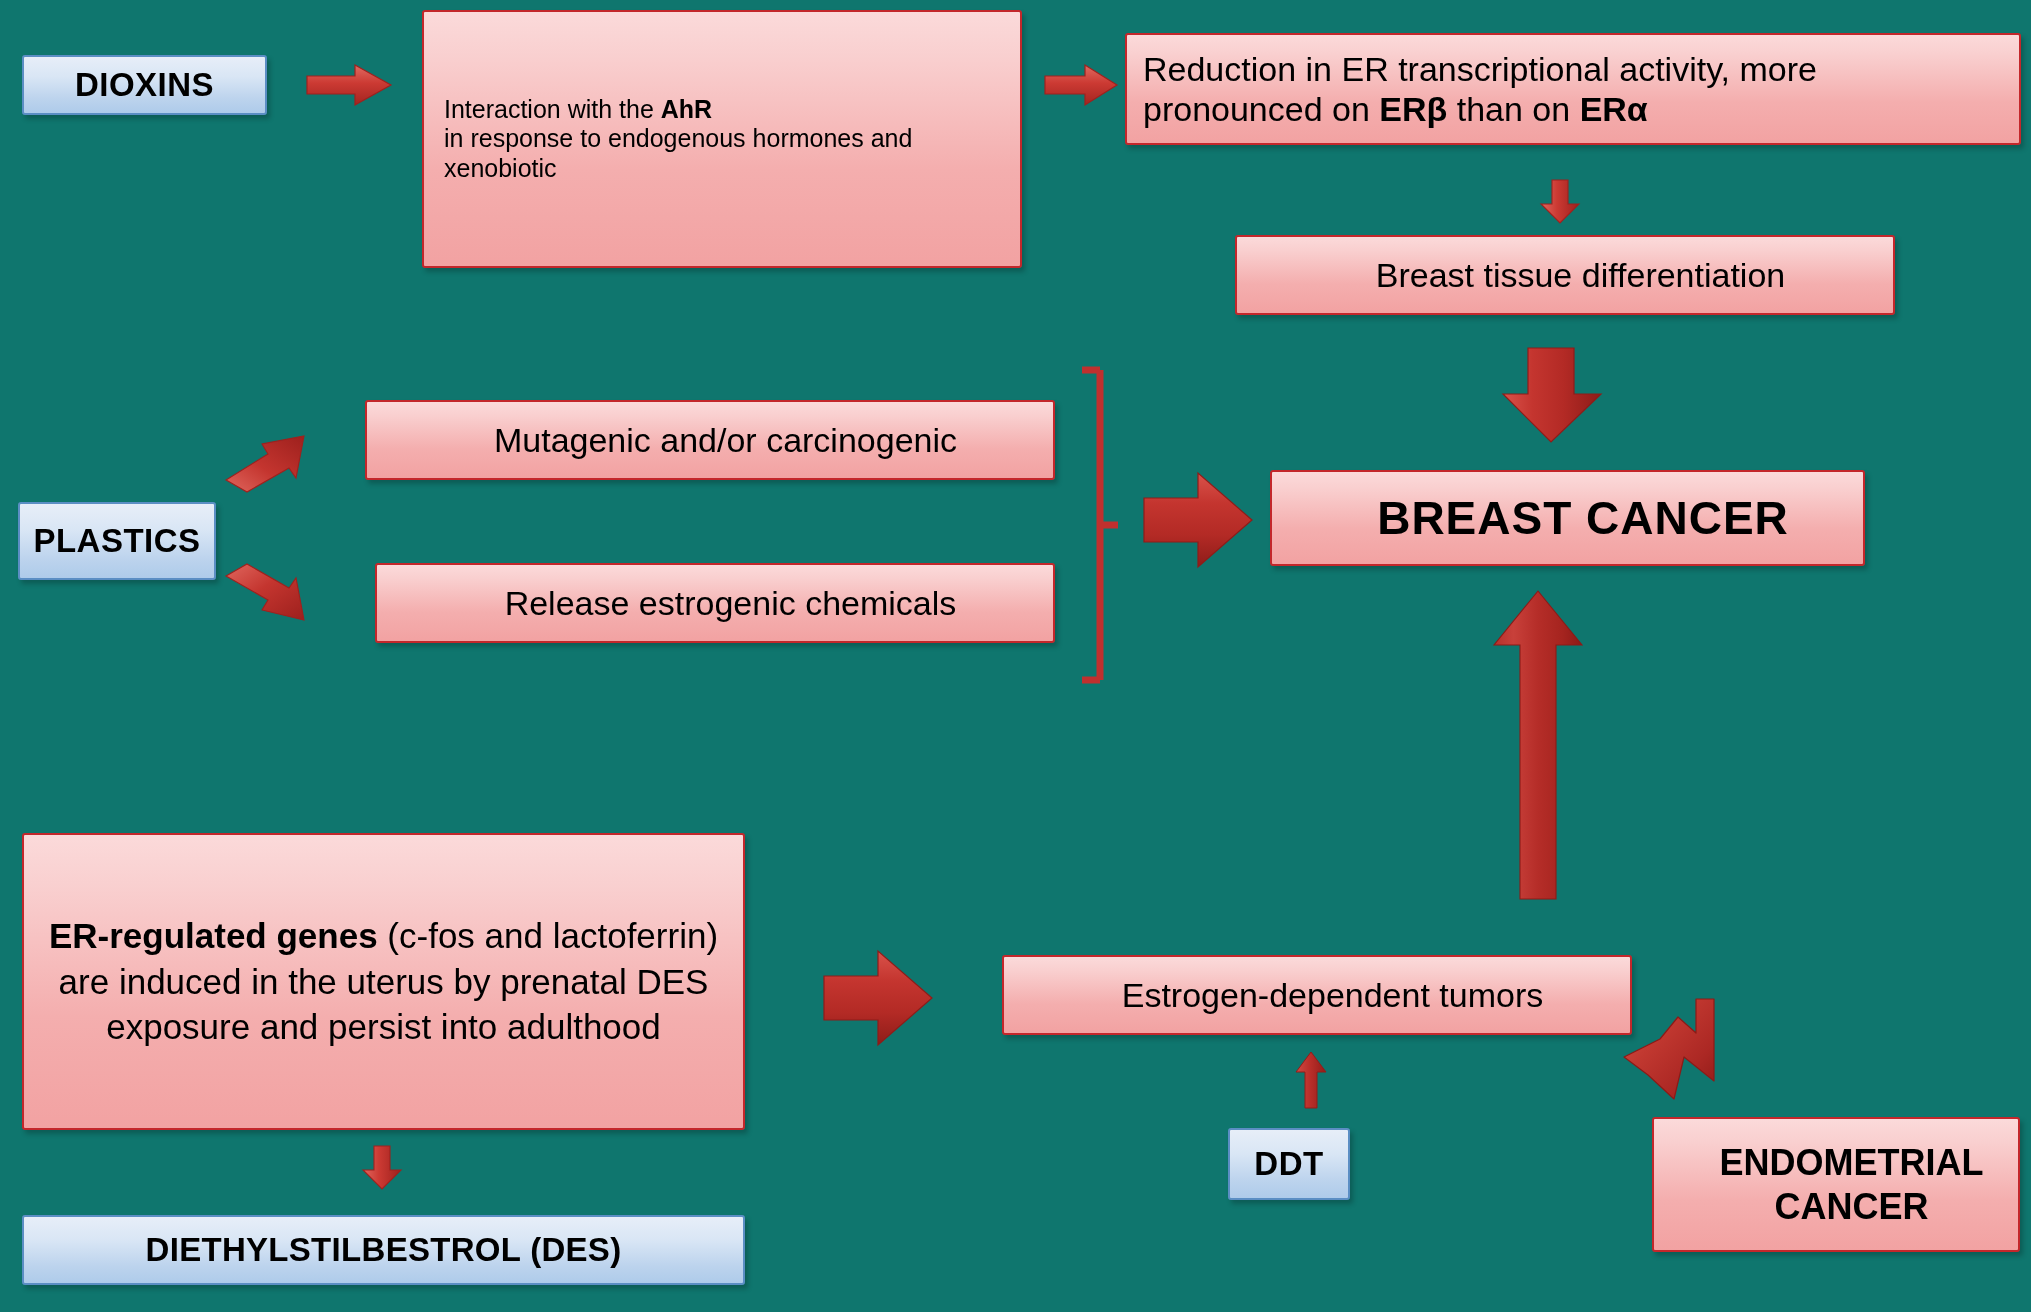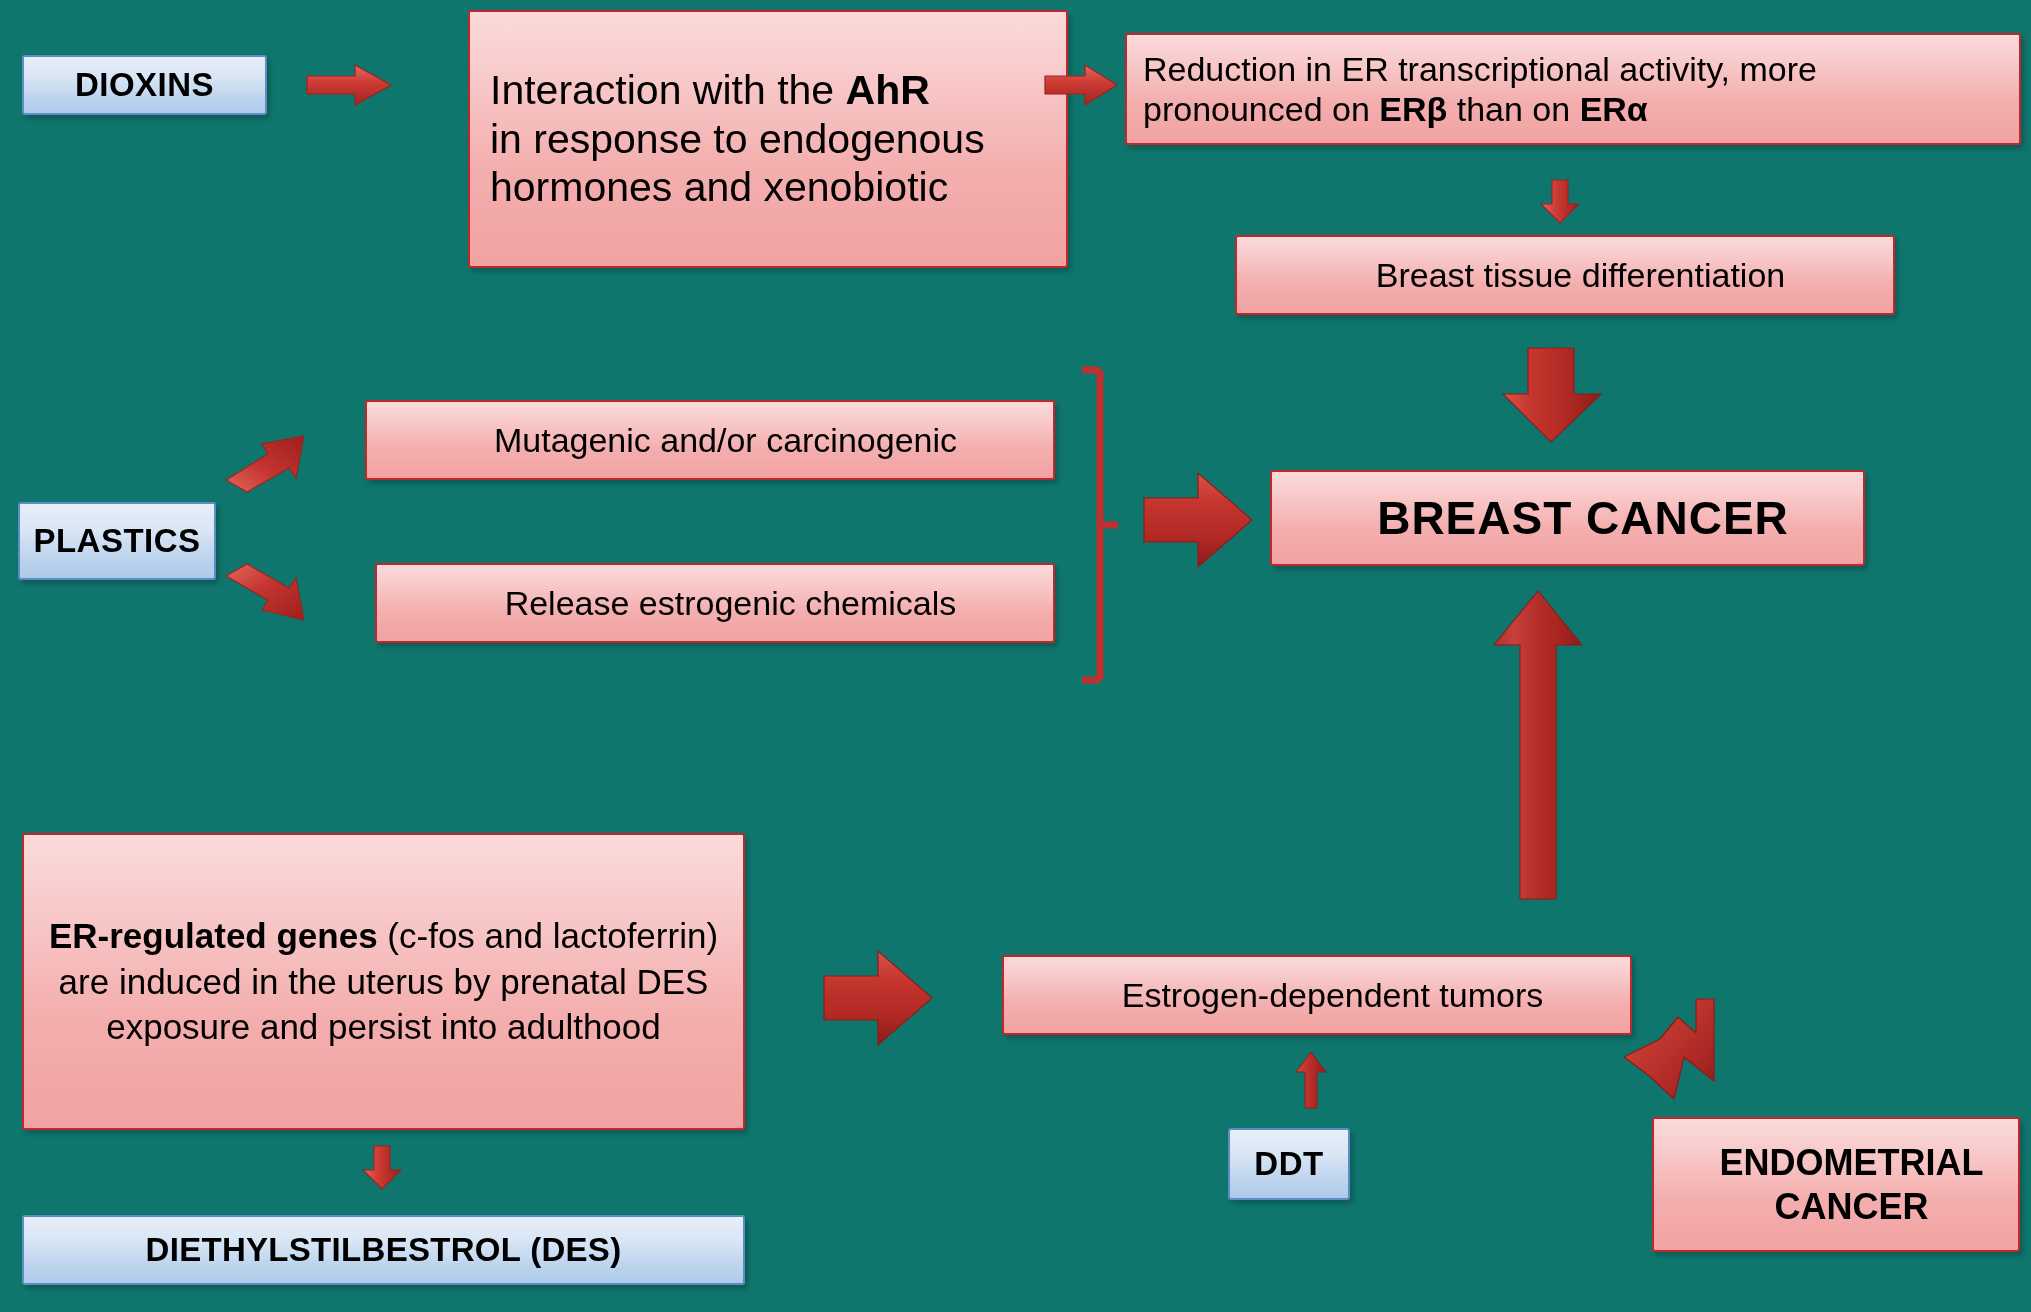--- a/index.html
+++ b/index.html
@@ -44,21 +44,21 @@
     font-weight:bold;
   }
 
   .left{justify-content:flex-start;text-align:left;}
 
   
   .t-dioxins{font-size:33px;letter-spacing:0.5px;}
   .t-plastics{font-size:33px;letter-spacing:0.5px;}
   .t-ddt{font-size:33px;letter-spacing:0.5px;}
   .t-des{font-size:33px;letter-spacing:0.3px;}
-  .t-body{font-size:41px;margin-left:46px;}
+  .t-body{font-size:25px;}
   .t-body2{font-size:34px;}
   .t-big{font-size:46px;font-weight:bold;letter-spacing:1px;}
   .t-endo{font-size:36px;font-weight:bold;line-height:1.22;}
   .t-genes{font-size:35px;line-height:1.30;}
 
   
   .arrow{position:absolute;}
   .arrow svg{display:block;overflow:visible;}
 
   

